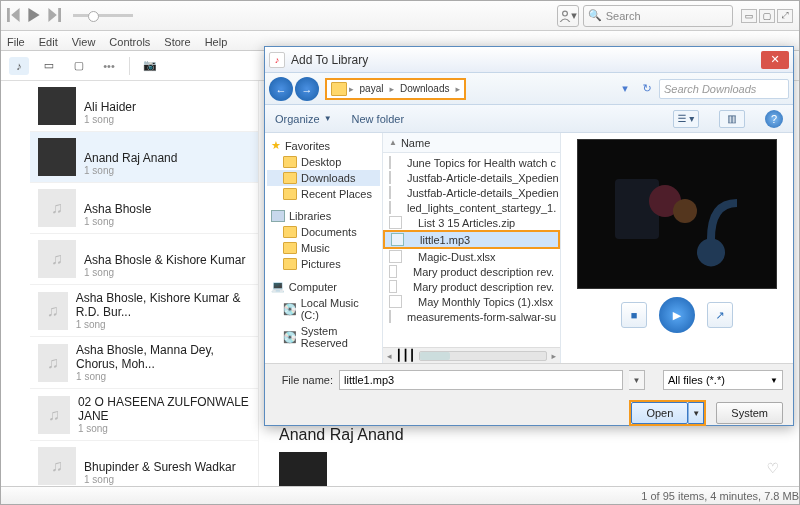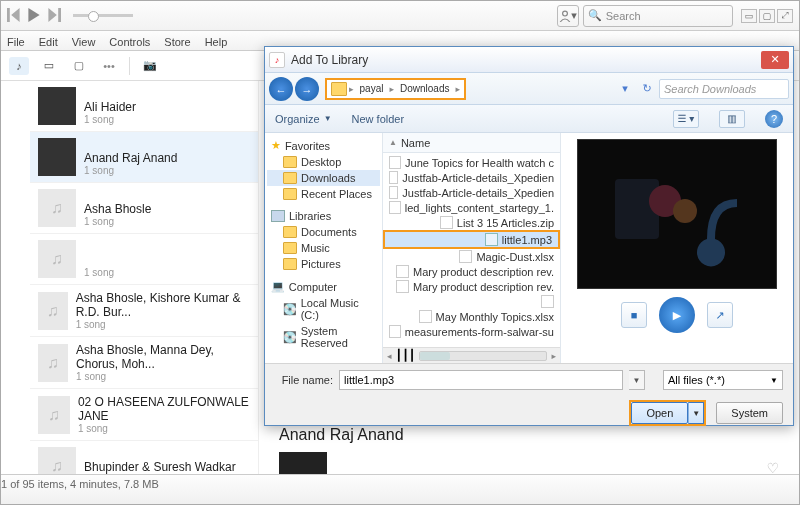--- a/index.html
+++ b/index.html
@@ -40,21 +40,21 @@
 
 
 .maindetail { flex:1; padding: 10px 20px; position:relative;}
 .mdname { font-size:16px; color:#222; margin-top: 335px;}
 .mdrow { display:flex; gap:10px; margin-top:8px; align-items:flex-end;}
 .albthumb{width:48px;height:48px;background:#222;}
 .albinfo{color:#888;font-size:12px;}
 .heart{position:absolute;right:20px;bottom:10px;color:#bbb;font-size:14px;}
 
 
-.status { position:absolute; bottom:0; left:0; right:0; height:30px; background:linear-gradient(#fdfdfd,#f0f0f0); border-top:1px solid #ccc; text-align:left; font-size:11px; color:#666; line-height:18px;}
+.status { position:absolute; bottom:0; left:0; right:0; height:18px; background:linear-gradient(#fdfdfd,#f0f0f0); border-top:1px solid #ccc; text-align:right; font-size:11px; color:#666; line-height:18px;}
 
 
 .dialog { position:absolute; left:263px; top:45px; width:530px; height:380px; background:#fff; border:1px solid #5a8bbf; box-shadow:0 3px 12px rgba(0,0,0,.3); }
 .dlg-title { height:26px; background:linear-gradient(#fff,#e8eef7); border-bottom:1px solid #c5d6e8; display:flex;align-items:center;padding:0 4px;gap:6px;}
 .dlg-title .ticon{width:16px;height:16px;background:#fff;border:1px solid #ccc;border-radius:2px;display:flex;align-items:center;justify-content:center;font-size:9px;color:#e23;}
 .dlg-title .ttxt{color:#333;font-size:12px;}
 .dlg-close{margin-left:auto;width:28px;height:18px;background:#d9544a;color:#fff;display:flex;align-items:center;justify-content:center;border-radius:2px;font-size:11px;}
 
 .dlg-nav { height:32px; background:linear-gradient(#f7fafc,#e9f0f7); display:flex;align-items:center;padding:0 4px;gap:2px;border-bottom:1px solid #c5d6e8;}
 .navcircle{width:24px;height:24px;border-radius:50%;background:radial-gradient(#4a90e2,#1b5fa8);display:flex;align-items:center;justify-content:center;color:#fff;font-size:11px;}
@@ -79,21 +79,21 @@
 .tree-i{display:flex;align-items:center;gap:4px;padding:2px 4px 2px 16px;color:#333;font-size:11px;}
 .tree-i.sel{background:#dbe9f9;}
 .tree-sp{height:6px;}
 .ficon{width:14px;height:12px;background:#ffd76a;border:1px solid #d9a83a;border-radius:1px;display:inline-block;}
 .licon{width:14px;height:12px;display:inline-block;position:relative;}
 .licon::before{content:"";position:absolute;inset:0;background:#c8d8ec;border:1px solid #8aa;}
 
 .dlg-files{width:178px;border-right:1px solid #e0e7ee;display:flex;flex-direction:column;}
 .fhdr{height:20px;border-bottom:1px solid #e0e7ee;display:flex;align-items:center;padding:0 6px;color:#333;font-size:11px;background:#f7fafd;gap:4px;}
 .flist{flex:1;overflow:hidden;padding:2px 0;}
-.frow{display:flex;align-items:center;gap:4px;padding:1px 6px;font-size:11px;color:#333;white-space:nowrap;overflow:hidden;justify-content:flex-end;}
+.frow{display:flex;align-items:center;gap:16px;padding:1px 6px;font-size:11px;color:#333;white-space:nowrap;overflow:hidden;}
 .frow.hilite{border:2px solid #f59a1d;background:#cfe4fb;}
 .fico{width:13px;height:13px;display:inline-block;border:1px solid #ccc;background:#fff;}
 .fico.mp3{background:#eaf3fc;border-color:#8bb;}
 .fscroll{height:16px;background:#f0f0f0;border-top:1px solid #ddd;display:flex;align-items:center;padding:0 4px;gap:4px;}
 .fscroll .tr{color:#888;font-size:9px;}
 .fscroll .bar{flex:1;height:10px;background:#e5e5e5;border:1px solid #ccc;border-radius:2px;position:relative;}
 .fscroll .bar::after{content:"";position:absolute;left:0;top:0;width:30px;height:100%;background:#cdd;border-radius:2px;}
 
 .dlg-preview{flex:1;padding:6px;display:flex;flex-direction:column;align-items:center;gap:8px;}
 .pvbox{width:200px;height:150px;background:#0a0a0a;border:1px solid #333;position:relative;display:flex;align-items:center;justify-content:center;}
@@ -184,20 +184,21 @@
       <div class="artist">
         <div class="thumb">♫</div>
         <div class="ainfo">
           <div class="name">Asha Bhosle</div>
           <div class="cnt">1 song</div>
         </div>
       </div>
       <div class="artist">
         <div class="thumb">♫</div>
         <div class="ainfo">
+          <div class="name">Asha Bhosle &amp; Kishore Kumar</div>
           <div class="cnt">1 song</div>
         </div>
       </div>
       <div class="artist">
         <div class="thumb">♫</div>
         <div class="ainfo">
           <div class="name">Asha Bhosle, Kishore Kumar &amp; R.D. Bur...</div>
           <div class="cnt">1 song</div>
         </div>
       </div>
@@ -362,24 +363,21 @@
           <div class="frow">
             <span class="fico"></span>
             <span>Mary product description rev.</span>
           </div>
           <div class="frow">
             <span class="fico"></span>
             <span>Mary product description rev.</span>
           </div>
           <div class="frow">
             <span class="fico"></span>
-          </div>
-          <div class="frow">
-            <span class="fico"></span>
-            <span>May Monthly Topics.xlsx</span>
+            <span>May Monthly Topics (1).xlsx</span>
           </div>
           <div class="frow">
             <span class="fico"></span>
             <span>measurements-form-salwar-su</span>
           </div>
         </div>
       <div class="fscroll">
         <span class="tr">◂</span>
           <span>┃┃┃</span>
           <div class="bar"></div>

